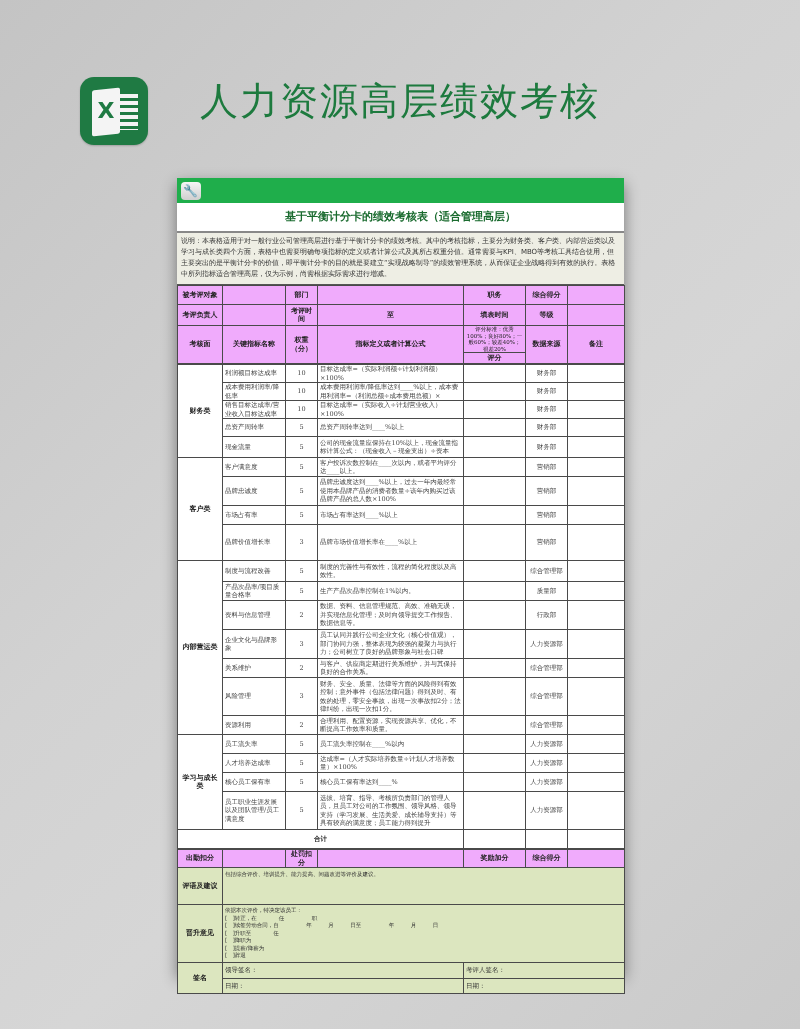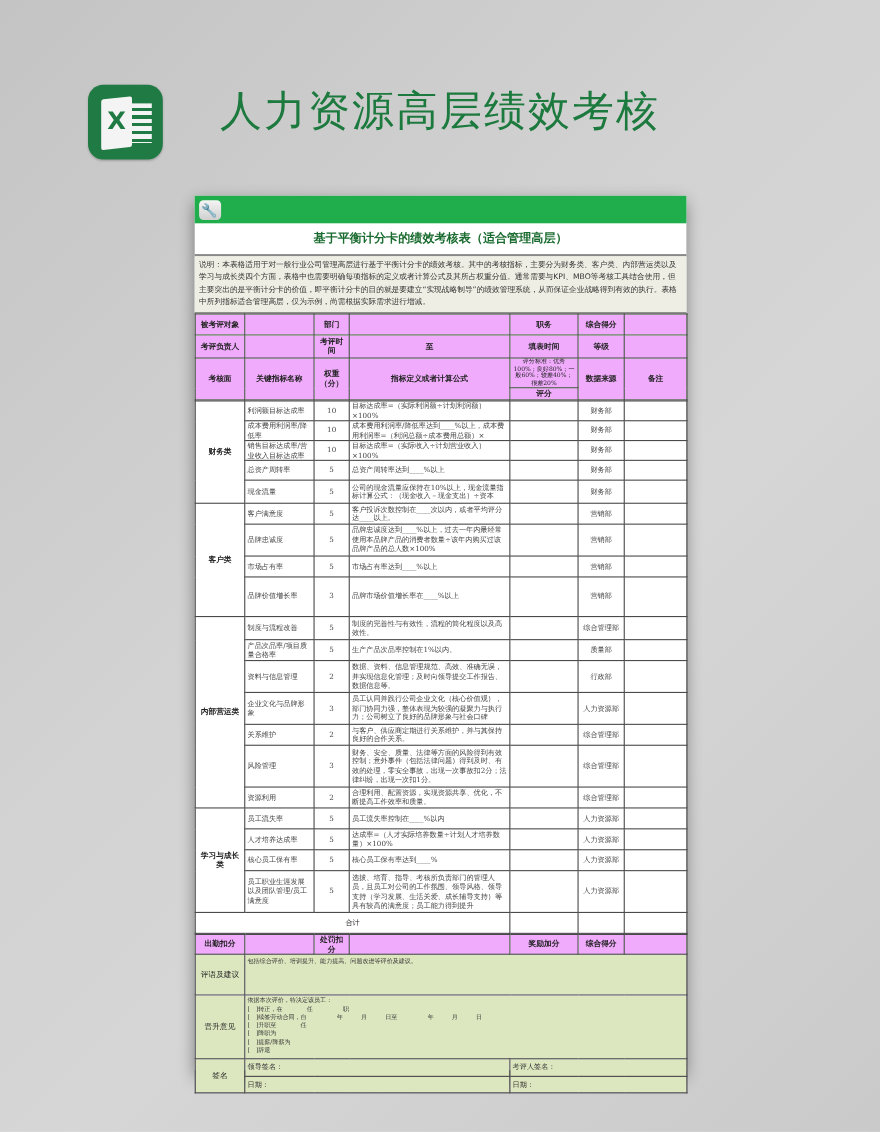--- a/index.html
+++ b/index.html
@@ -56,21 +56,21 @@
     line-height: 28px; border-bottom: 2px solid #888;
   }
   .desc {
     background: #eeeee4; padding: 3px 4px; font: 7px "DejaVu Sans", sans-serif; line-height: 11px; color: #333;
     height: 52px; border-bottom: 1px solid #555;
   }
   table { border-collapse: collapse; width: 100%; table-layout: fixed; }
   td { border: 1px solid #4a4a4a; padding: 0 2px; vertical-align: middle; font-size: 6.5px; line-height: 8.5px; overflow: hidden; }
   .g td, td.g { background: #f0abfc; font-weight: bold; text-align: center; font-size: 7px; color: #222; }
   .c { text-align: center; }
-  .b { font-weight: normal; }
+  .b { font-weight: bold; }
   td.lg { background: #dce6bf; }
   .body td { background: #fff; color: #444; }
   .body td.cat { font-weight: bold; color: #222; text-align: center; font-size: 7px; }
   .note { vertical-align: top; padding-top: 2px; }
 </style>
 </head>
 <body>
 
 <div class="banner">
   <div class="app-icon">

